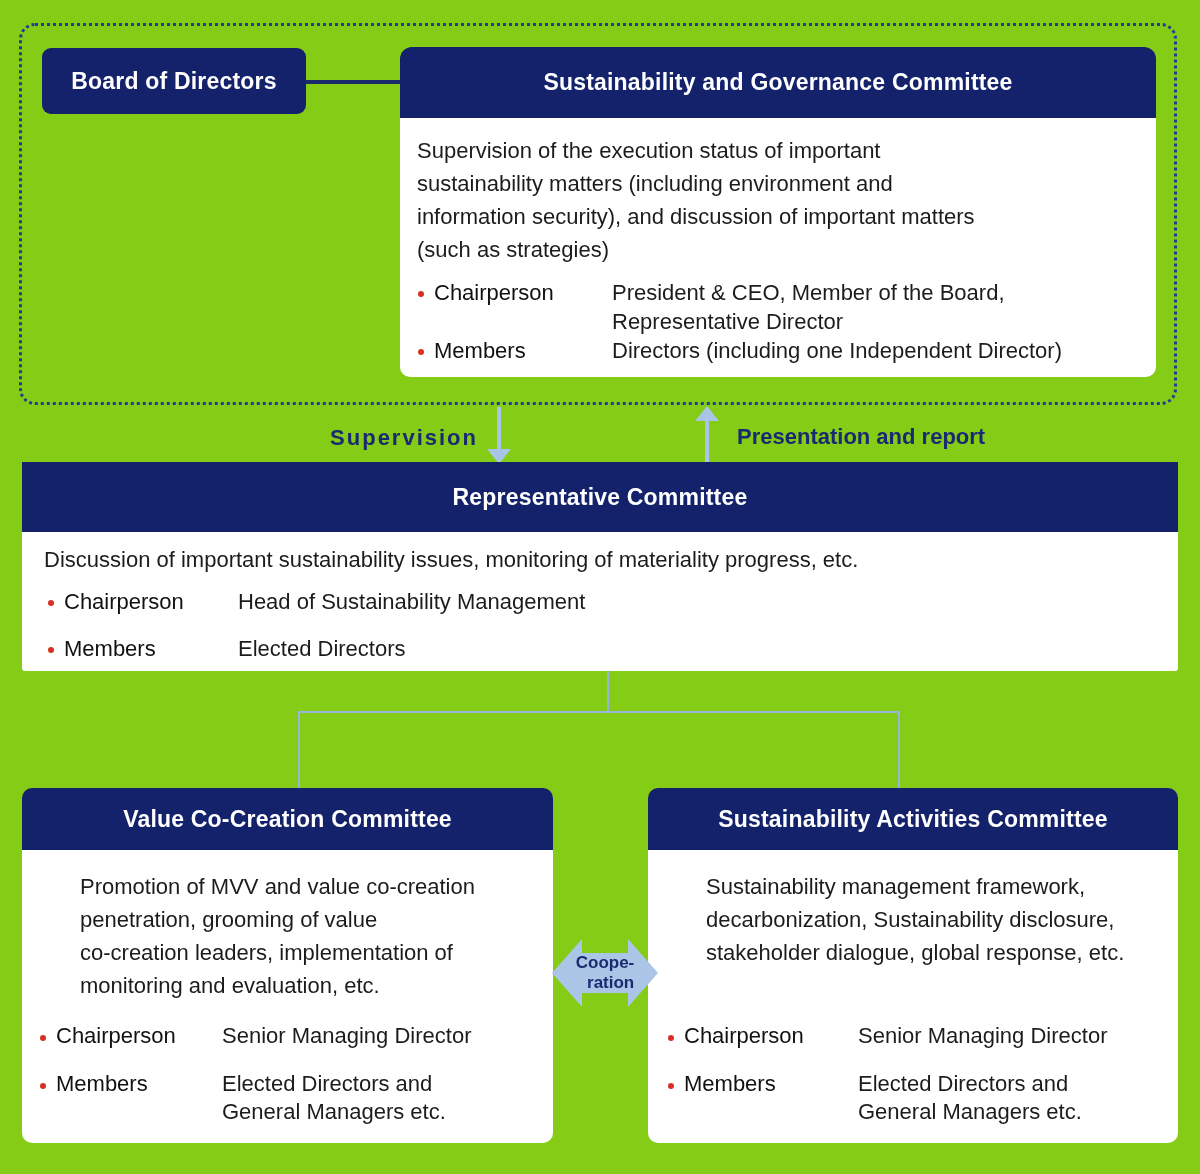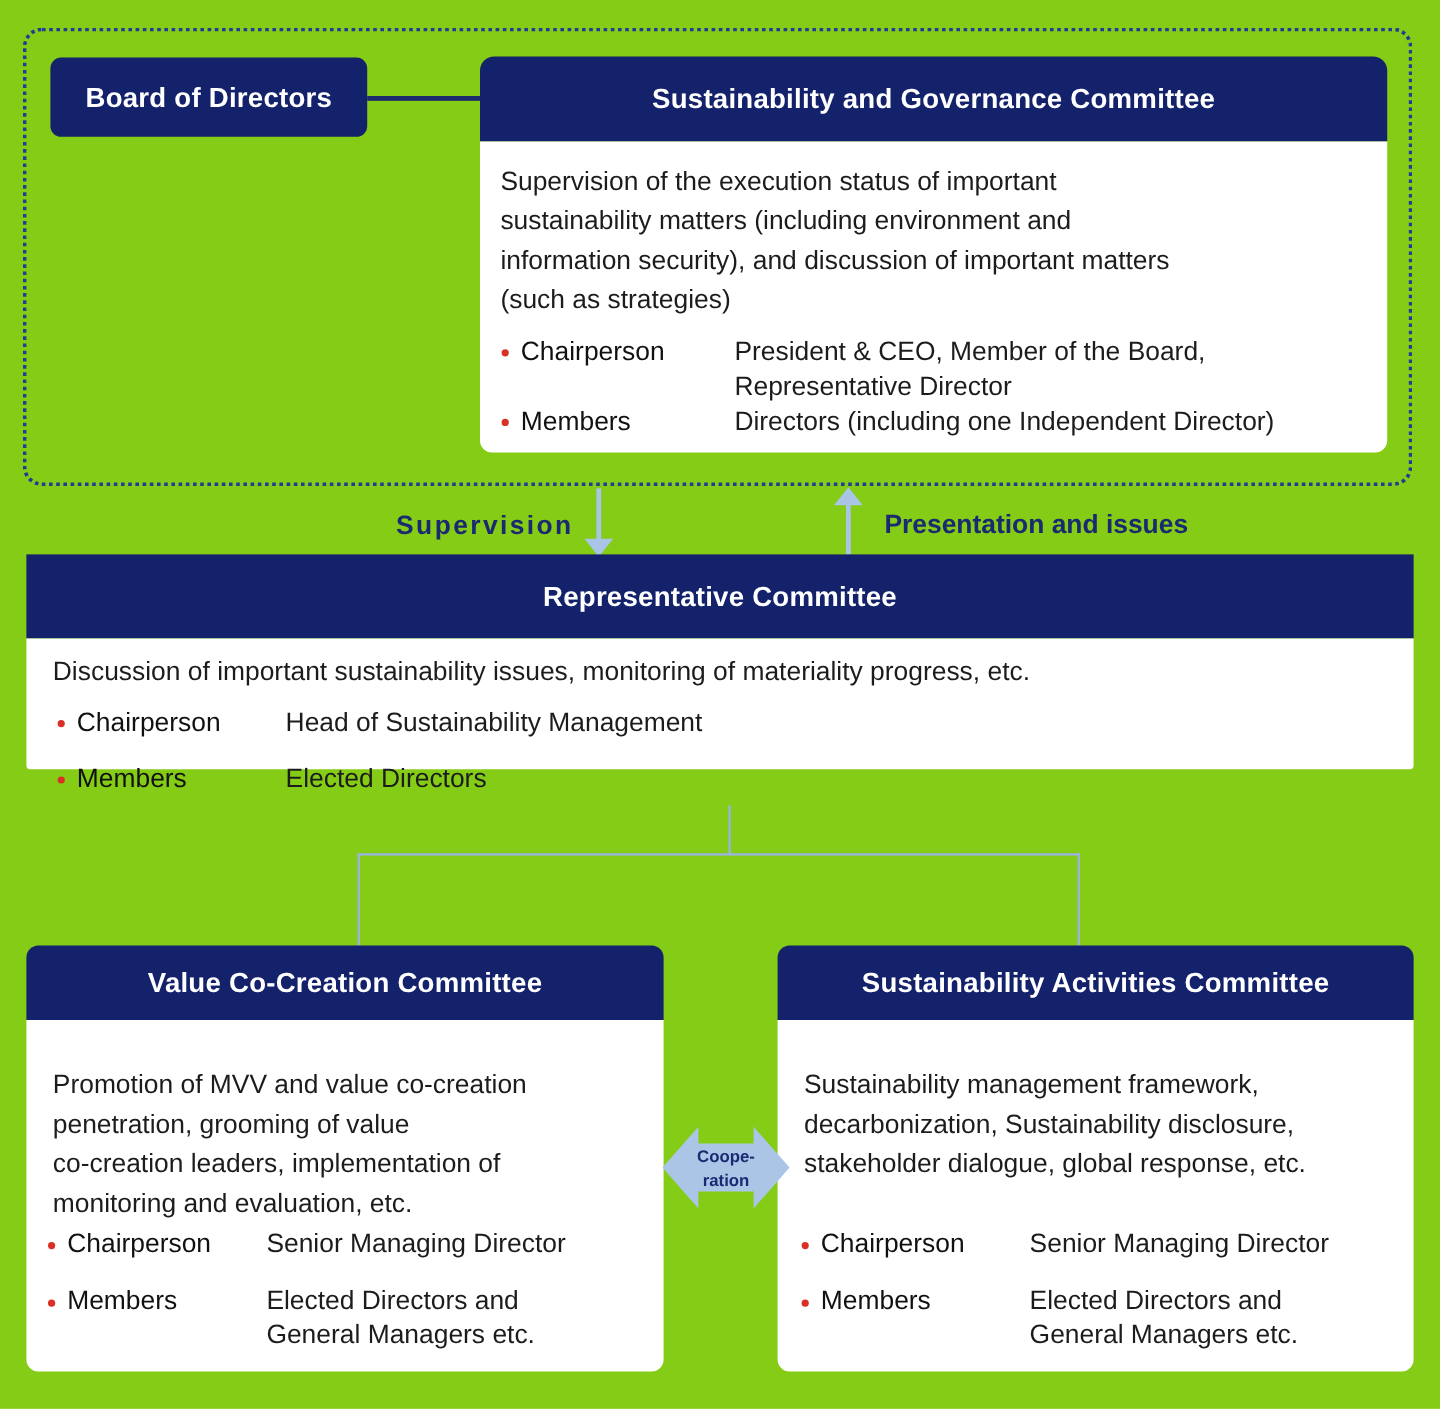--- a/index.html
+++ b/index.html
@@ -75,55 +75,55 @@
   }
   .flow-label{
     position:absolute;color:#1a2a70;font-weight:700;font-size:22px;
   }
   .sup-label{left:290px;top:425px;width:188px;text-align:right;letter-spacing:2px;}
   .pres-label{left:737px;top:424px;}
 
   
   .sc{left:22px;top:462px;width:1156px;}
   .sc .committee-header{height:70px;}
-  .sc .committee-body{height:109px;border-radius:0 0 3px 3px;}
+  .sc .committee-body{height:139px;border-radius:0 0 3px 3px;}
   .sc .desc{padding:13px 10px 0 22px;line-height:30px;}
   .sc .rows{margin-top:12px;}
   .sc .row{padding-left:26px;}
   .sc .row-label{width:174px;}
   .sc .row-gap{margin-top:18px;}
 
   
   .thin{position:absolute;background:#9ab4db;}
   .conn-v-center{left:607px;top:671px;width:2px;height:42px;}
   .conn-h{left:298px;top:711px;width:602px;height:2px;}
   .conn-v-left{left:298px;top:711px;width:2px;height:77px;}
   .conn-v-right{left:898px;top:711px;width:2px;height:77px;}
 
   
   .vcc{left:22px;top:788px;width:531px;}
   .sac{left:648px;top:788px;width:530px;}
   .vcc .committee-header,.sac .committee-header{height:62px;border-radius:10px 10px 0 0;}
   .vcc .committee-body,.sac .committee-body{height:293px;border-radius:0 0 10px 10px;}
-  .bottom-desc{padding:37px 12px 0 22px;line-height:33px;}
+  .bottom-desc{padding:20px 12px 0 22px;line-height:33px;margin-left:36px;}
   .rows-bottom{position:absolute;left:0;right:0;top:172px;}
   .vcc .row{padding-left:18px;}
   .vcc .row-label{width:166px;}
   .sac .row{padding-left:20px;}
   .sac .row-label{width:174px;}
   .rows-bottom .row-gap{margin-top:20px;}
   .rows-bottom .row-value,.rows-bottom .row-label{line-height:28px;}
 
   
   .coop{position:absolute;left:552px;top:933px;width:106px;height:80px;}
   .coop svg{position:absolute;left:0;top:0;width:100%;height:100%;}
   .coop-text{
     position:absolute;left:0;top:0;width:100%;height:100%;
-    display:flex;align-items:center;justify-content:center;text-align:center;
-    color:#1a2a70;font-weight:700;font-size:14px;line-height:20px;
+    display:flex;align-items:center;justify-content:center;text-align:right;
+    color:#1a2a70;font-weight:700;font-size:17px;line-height:20px;
   }
 </style>
 </head>
 <body>
 
 <div class="canvas">
 
   <div class="dashed-frame"></div>
 
   <div class="navy box-title board-box">
@@ -156,21 +156,21 @@
       </div>
     </div>
   </div>
 
   <div class="vstem" style="left:497px;top:407px;height:44px;"></div>
   <div class="arrow-head-down" style="left:487px;top:449px;"></div>
   <div class="flow-label sup-label">Supervision</div>
 
   <div class="vstem" style="left:705px;top:419px;height:43px;"></div>
   <div class="arrow-head-up" style="left:695px;top:406px;"></div>
-  <div class="flow-label pres-label">Presentation and issues</div>
+  <div class="flow-label pres-label">Presentation and report</div>
 
   <div class="committee sc">
     <div class="navy box-title committee-header">
       <span>Representative Committee</span>
     </div>
     <div class="committee-body">
       <div class="desc">Discussion of important sustainability issues, monitoring of materiality progress, etc.</div>
       <div class="rows">
         <div class="row">
           <span class="dot"></span>

